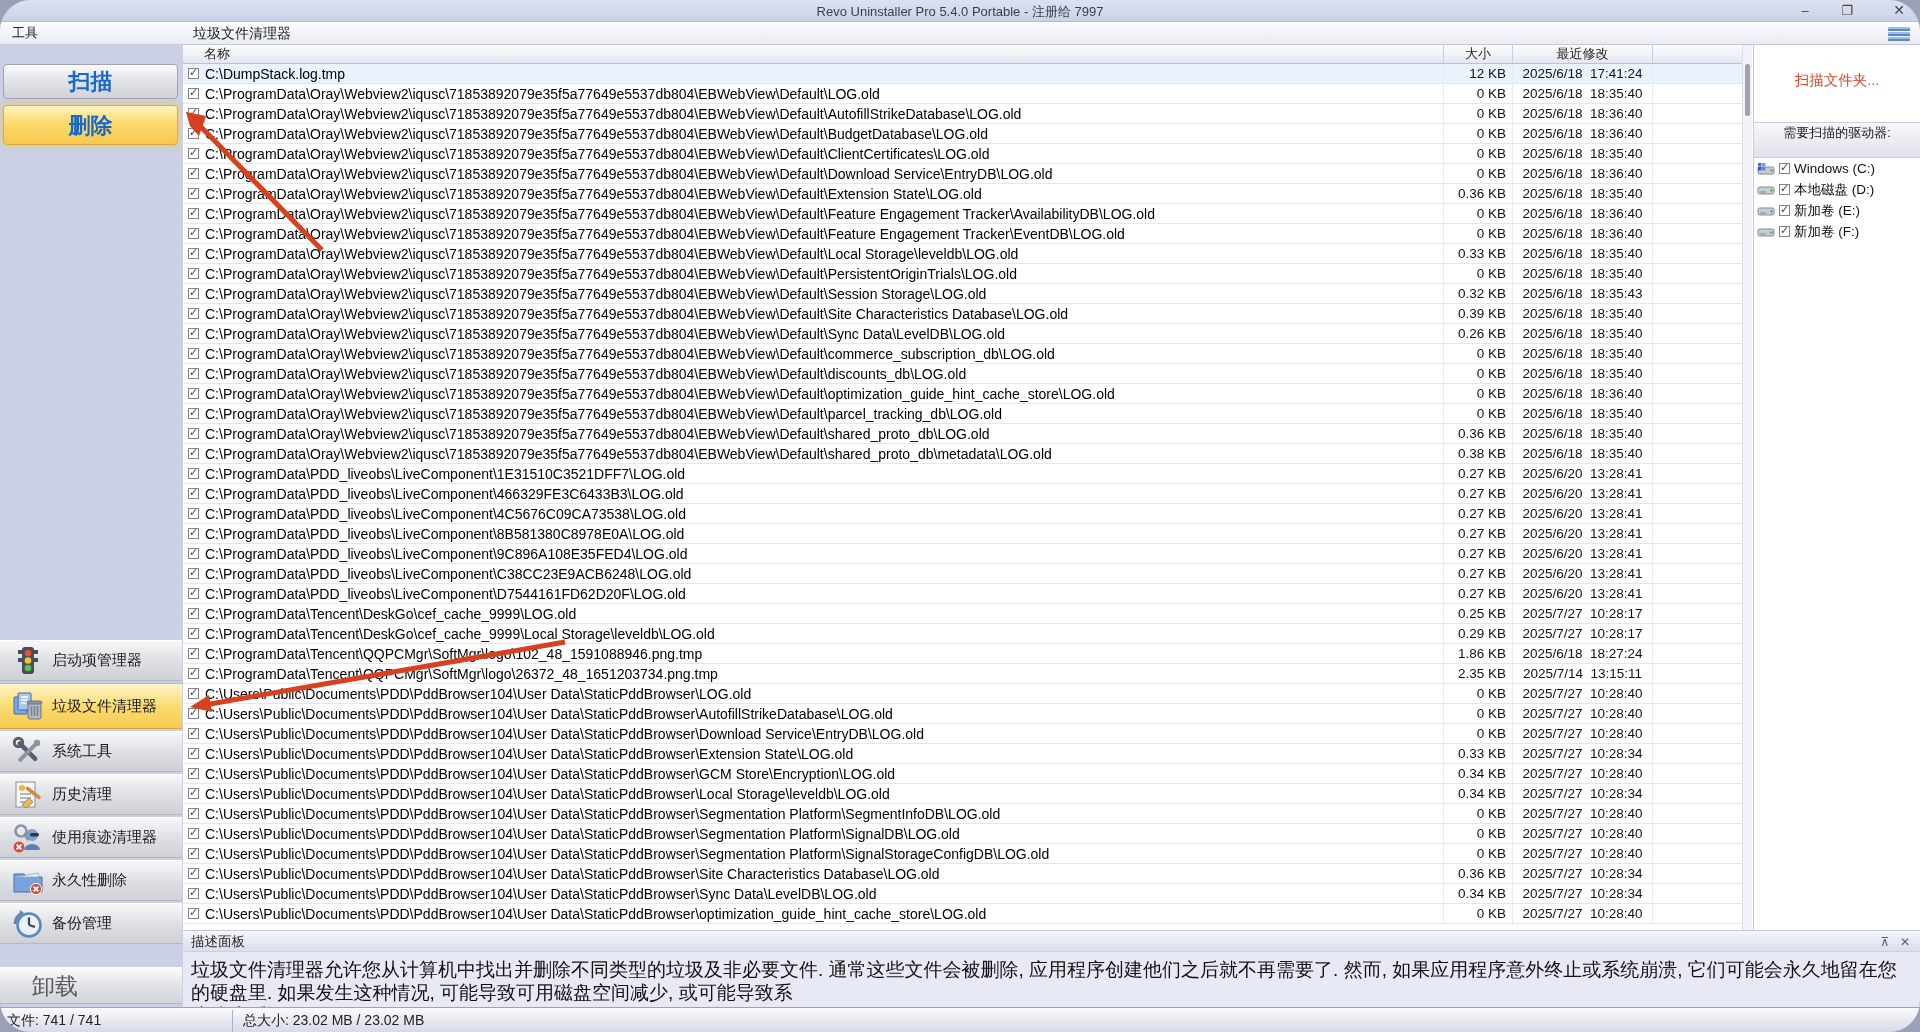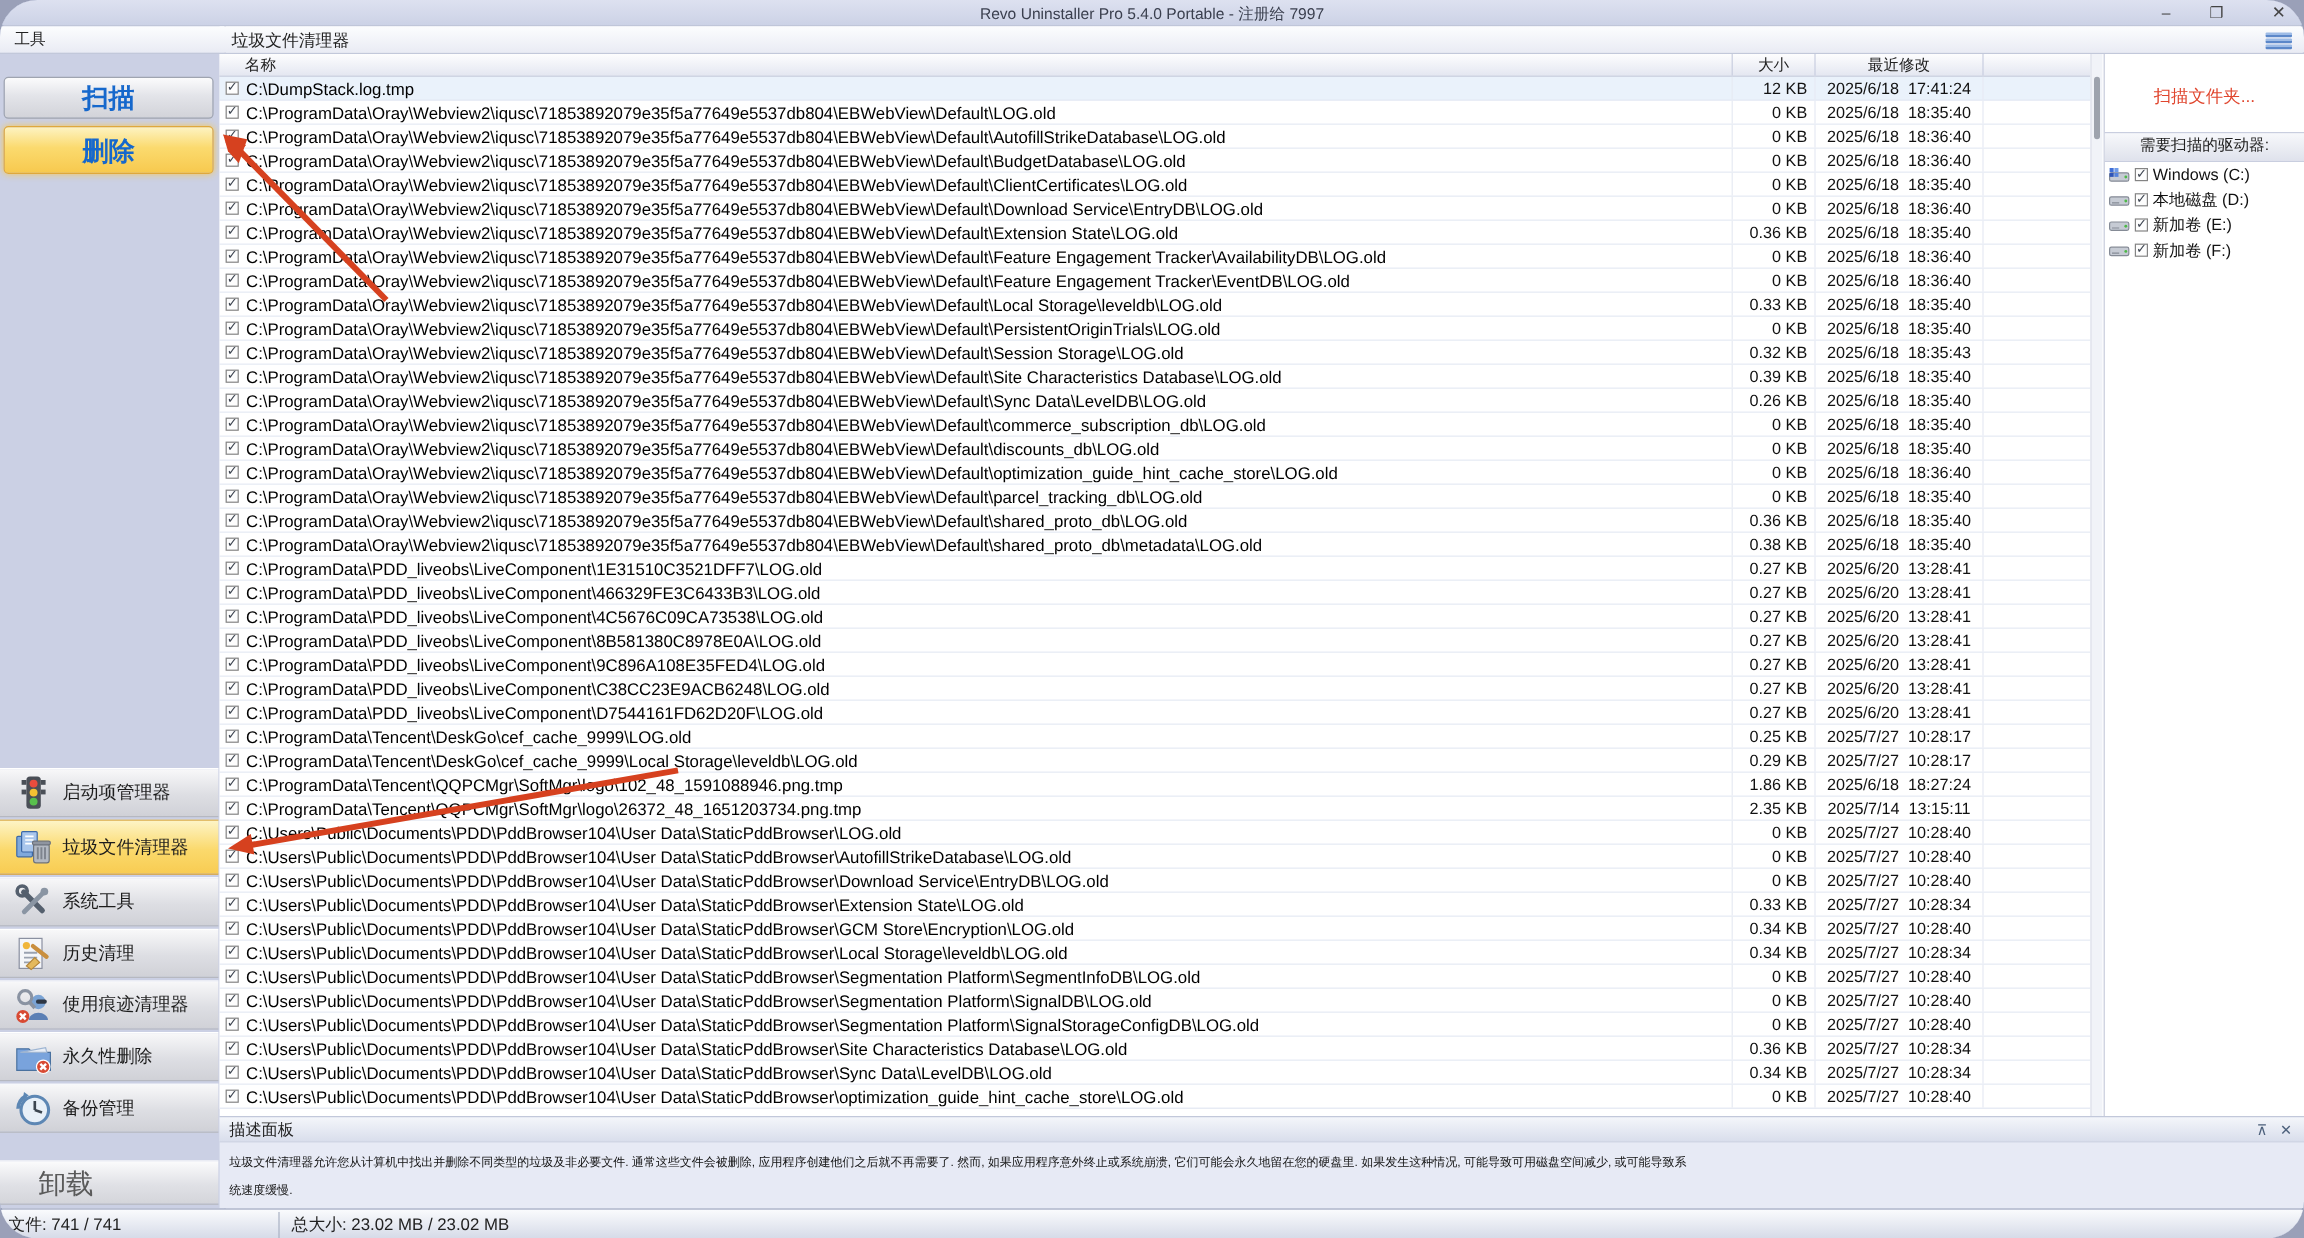--- a/index.html
+++ b/index.html
@@ -64,36 +64,36 @@
   .cb::after{content:"✓";position:absolute;left:0px;top:-3px;font-size:11px;color:#3f4652;}
   .fpath{overflow:hidden;white-space:nowrap;}
   
   .vscroll{position:absolute;left:1742px;top:45px;width:10px;height:885px;
     background:#f1f3f8;border-left:1px solid #dcdfe9;}
   .vthumb{position:absolute;left:2px;top:19px;width:5px;height:52px;background:#9ea3ad;border-radius:3px;cursor:pointer;}
   
   .rpanel{position:absolute;left:1753px;top:45px;width:167px;height:885px;background:#fff;
     border-left:1px solid #c6cbdb;}
   .scan-folders{margin-top:26px;text-align:center;color:#e0462e;font-size:14.5px;cursor:pointer;}
-  .drives-caption{margin-top:20px;height:25px;background:linear-gradient(#f7f8fb,#dfe2ec);
+  .drives-caption{margin-top:32px;height:36px;background:linear-gradient(#f7f8fb,#dfe2ec);
     border-top:1px solid #c9cedf;border-bottom:1px solid #c9cedf;
     font-size:13px;color:#222;text-align:center;line-height:19px;}
   .drive-row{display:flex;align-items:center;height:21px;padding-left:3px;cursor:pointer;}
   .drive-row .dlabel{font-size:13.5px;color:#111;margin-left:4px;}
   .drive-row .cb{margin:0 0 0 4px;}
   .dicon{width:18px;height:14px;flex:0 0 auto;}
   
   .desc-panel{position:absolute;left:183px;top:930px;width:1737px;height:77px;background:#e7eaf5;}
   .desc-head{height:22px;background:linear-gradient(#f4f6fa,#d9deec);
     border-top:1px solid #c2c8da;border-bottom:1px solid #cdd2e2;
     font-size:13.5px;color:#222;line-height:21px;padding-left:8px;position:relative;}
   .desc-head .hicon{position:absolute;top:4px;width:14px;height:14px;text-align:center;
     font-size:12px;line-height:14px;color:#4d617c;cursor:pointer;}
   .pin-i{right:28px;} .close-i{right:8px;}
-  .desc-body{padding:6px 8px 0 8px;font-size:10px;line-height:23px;color:#121212;}
+  .desc-body{padding:6px 8px 0 8px;font-size:19px;line-height:23px;color:#121212;}
   
   .statusbar{position:absolute;left:0;top:1007px;width:1920px;height:35px;
     background:linear-gradient(#fafbfd,#d6dbe8 70%,#ccd2e2);border-top:1px solid #9aa3bd;
     font-size:14px;color:#222;}
   .statusbar .seg{position:absolute;top:4px;}
   .seg-files{left:7px;} 
   .seg-div{position:absolute;left:232px;top:2px;bottom:2px;width:1px;background:#aab1c4;}
   .seg-total{left:243px;}
   
   .overlay{position:absolute;left:0;top:0;width:1920px;height:1032px;pointer-events:none;z-index:40;}

